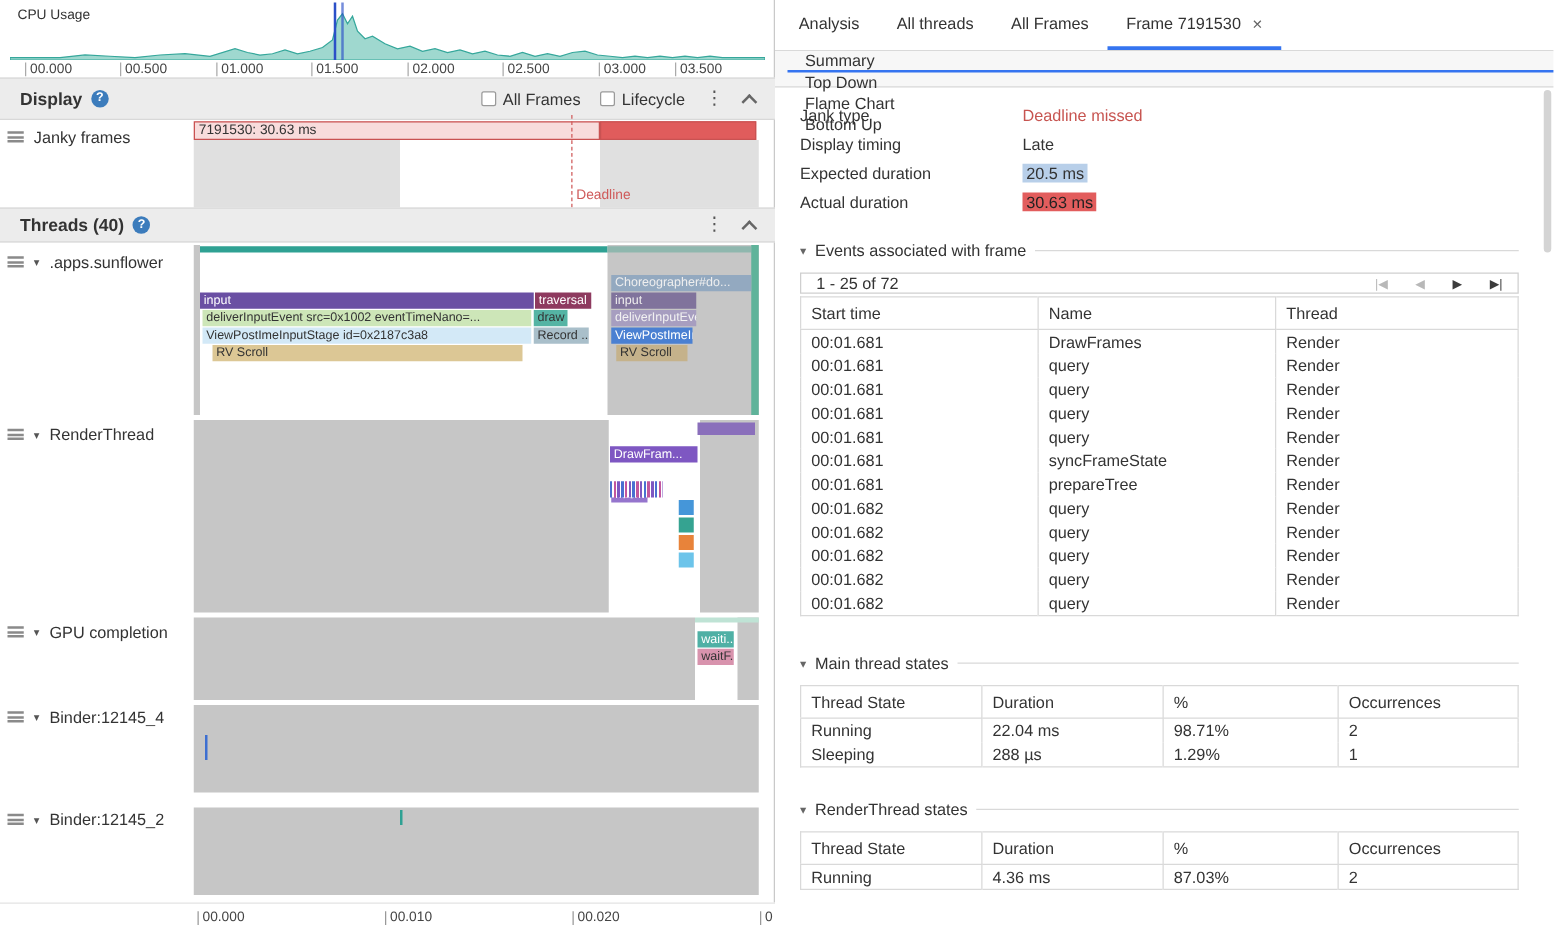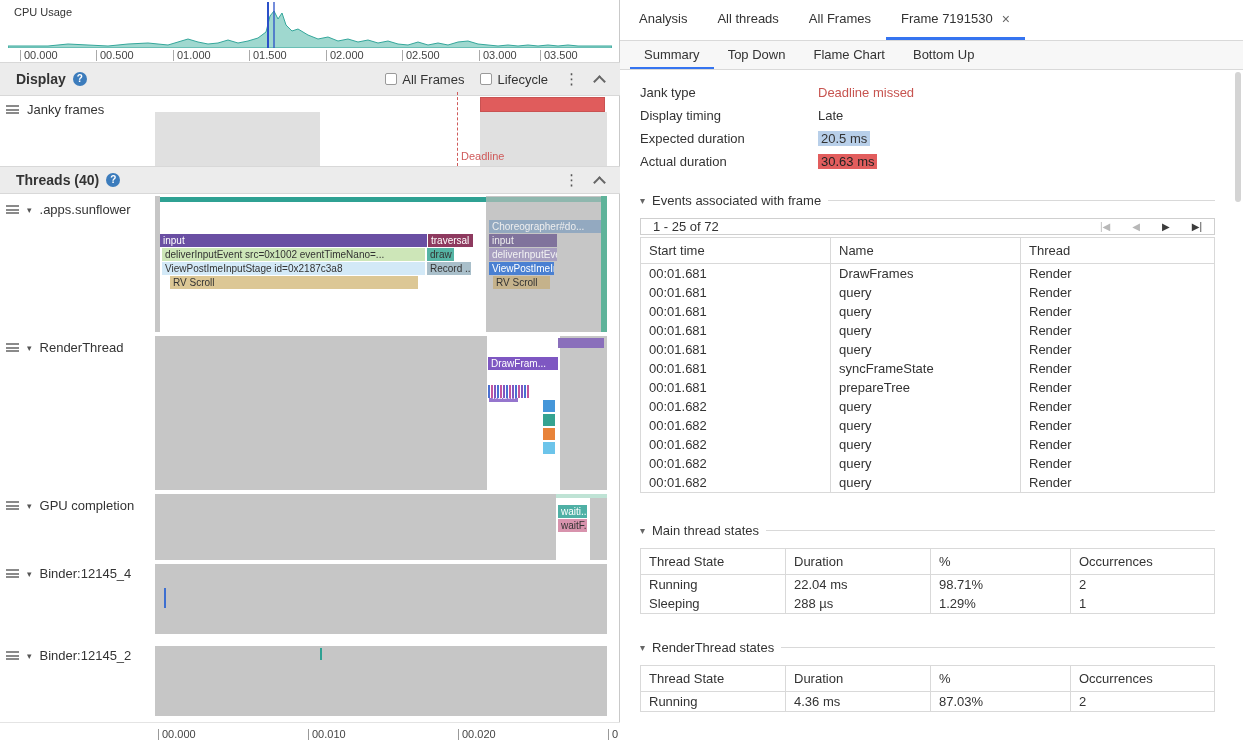--- a/index.html
+++ b/index.html
@@ -34,21 +34,21 @@
   .chip.dark{color:#333;}
 
   .axis-tick{position:absolute;top:6px;font-size:11px;color:#444;border-left:1px solid #999;padding-left:3px;line-height:11px;}
 
   
   #right{position:absolute;left:620px;top:0;width:623px;height:749px;background:#fff;}
   .tabbar{display:flex;align-items:stretch;height:40px;border-bottom:1px solid #d9d9d9;padding-left:4px;}
   .tab{display:flex;align-items:center;padding:0 15px;font-size:13px;color:#333;box-sizing:border-box;border-bottom:3px solid transparent;}
   .tab.active{border-bottom-color:#3574f0;}
   .tab .close{margin-left:9px;color:#666;font-size:14px;}
-  .subtabbar{display:flex;align-items:stretch;height:28px;border-bottom:1px solid #d9d9d9;background:#f7f7f7;padding-left:10px;}
+  .subtabbar{display:flex;align-items:stretch;height:28px;border-bottom:1px solid #d9d9d9;background:#f7f7f7;padding-left:10px;flex-direction:column;}
   .subtab{display:flex;align-items:center;padding:0 14px;font-size:13px;color:#333;border-bottom:2px solid transparent;box-sizing:border-box;}
   .subtab.active{border-bottom-color:#3574f0;}
 
   .rcontent{position:absolute;left:0;top:69px;width:623px;height:680px;overflow:hidden;padding:16px 28px 16px 20px;box-sizing:border-box;}
   .field{display:flex;margin-bottom:8px;font-size:13px;align-items:baseline;}
   .field .flabel{width:178px;flex:0 0 auto;}
   .val-red{color:#c75450;}
   .val-hl-blue{background:#b8cfe9;padding:0 3px;}
   .val-hl-red{background:#e25d5d;padding:0 3px;color:#222;}
 
@@ -112,20 +112,21 @@
     </div>
 
     <div class="abs" style="left:0;top:92px;width:620px;height:74px;">
       <div class="tlabel" style="top:10px;">
         <span class="burger"></span>
         <span class="tname">Janky frames</span>
       </div>
       <div class="trace" style="top:0;height:74px;">
         <div class="abs" style="left:0;top:20px;width:165px;height:54px;background:#e0e0e0;"></div>
         <div class="abs" style="left:325px;top:20px;width:127px;height:54px;background:#e0e0e0;"></div>
+        <div class="chip dark" style="left:0;top:5px;width:325px;height:15px;line-height:13px;font-size:11px;background:rgba(224,96,96,.22);border:1px solid #c95252;">7191530: 30.63 ms</div>
         <div class="abs" style="left:325px;top:5px;width:125px;height:15px;background:#e05c5c;border:1px solid #c95252;box-sizing:border-box;"></div>
         <div class="abs" style="left:302px;top:0;height:74px;border-left:1px dashed #cf5a5a;"></div>
         <span class="abs" style="left:306px;top:58px;color:#cf5a5a;font-size:11px;">Deadline</span>
       </div>
     </div>
 
     <div class="section-hdr" style="top:166px;height:28px;">
       <span class="hdr-title">Threads (40)</span>
       <span class="help">?</span>
       <span class="hdr-right">

